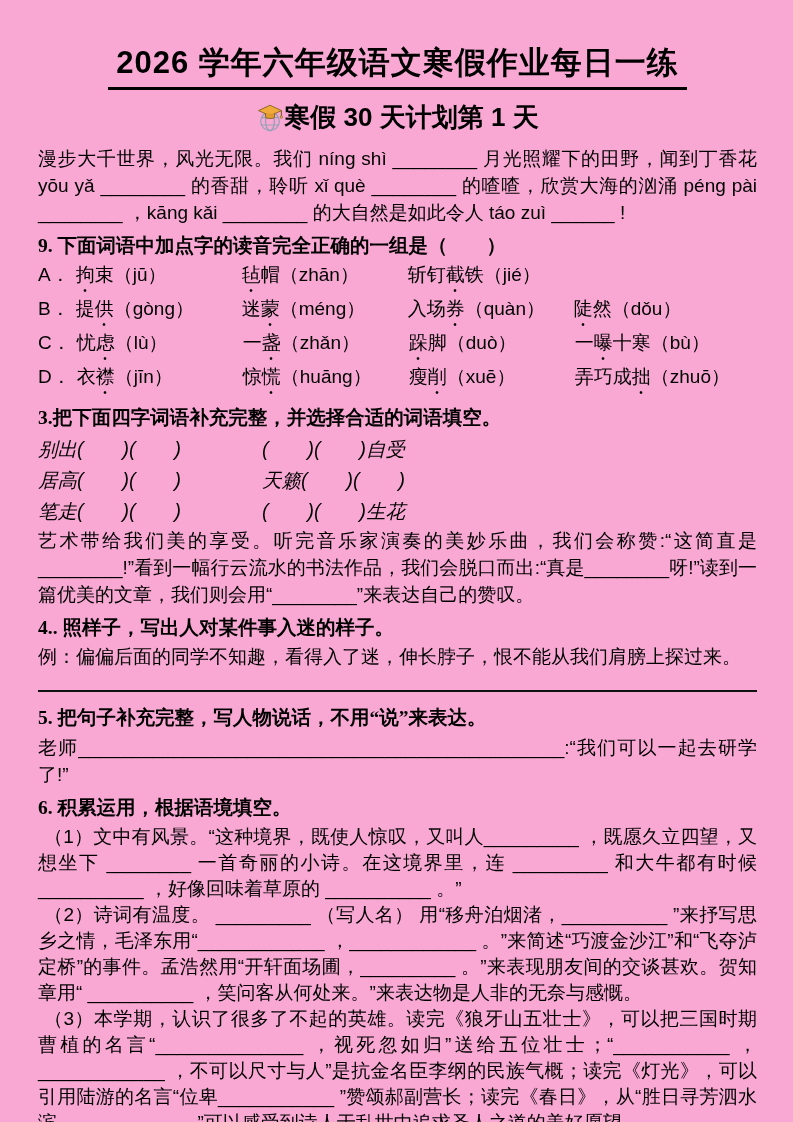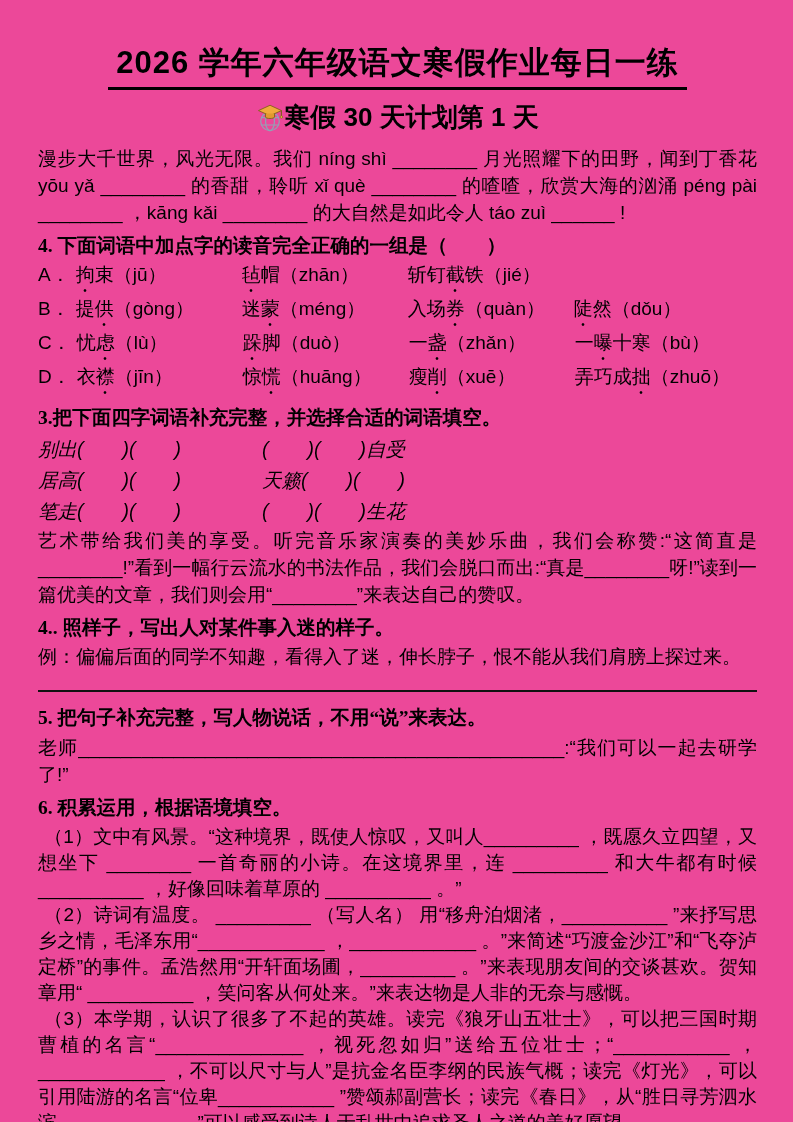--- a/index.html
+++ b/index.html
@@ -1,17 +1,17 @@
 <!DOCTYPE html>
 <html lang="zh"><head>
 <meta charset="utf-8">
 <style>
   html,body{margin:0;padding:0;background:#ffffff;}
   body{display:flex;justify-content:center;font-family:"Liberation Sans","DejaVu Sans",sans-serif;color:#000;}
-  .page{width:793px;height:1122px;box-sizing:border-box;padding:42px 36px 20px 38px;background:#ec4899;overflow:hidden;}
+  .page{width:793px;height:1122px;box-sizing:border-box;padding:42px 36px 20px 38px;background:#f9a8d4;overflow:hidden;}
 
   .title-wrap{text-align:center;margin:0 0 10px 0;}
   .title{display:inline-block;font-size:31px;font-weight:800;margin:0;padding:0 8px 3px 8px;border-bottom:3px solid #000;letter-spacing:1px;font-family:"Liberation Sans","DejaVu Sans",sans-serif;}
   .subtitle{display:flex;align-items:center;justify-content:center;font-size:26px;font-weight:800;margin:2px 0 10px 0;}
   .cap-icon{display:inline-flex;width:28px;height:28px;}
 
   .qhead{font-size:19.5px;font-weight:800;margin:6px 0 3px 0;font-family:"Liberation Serif","DejaVu Serif",serif;}
   .body{font-size:19px;line-height:27px;margin:0;text-align:justify;}
   .opt-row{display:flex;font-size:19px;line-height:26.5px;}
   .opt-label{margin-right:6px;}
@@ -47,40 +47,40 @@
       </svg>
     </span>
     <span>寒假 30 天计划第 1 天</span>
   </div>
 
   <section>
     <p class="body">漫步大千世界，风光无限。我们 níng shì ________ 月光照耀下的田野，闻到丁香花 yōu yǎ ________ 的香甜，聆听 xǐ què ________ 的喳喳，欣赏大海的汹涌 péng pài ________ ，kāng kǎi ________ 的大自然是如此令人 táo zuì ______ !</p>
   </section>
 
   <section>
-    <h3 class="qhead">4. 下面词语中加点字的读音完全正确的一组是（　　）</h3>
+    <h3 class="qhead">9. 下面词语中加点字的读音完全正确的一组是（　　）</h3>
     <div>
         <div class="opt-row">
           <span class="opt-label">A．</span>
           <span class="opt-word"><span class="dot-under">拘</span><span>束</span><span>（</span><span>j</span><span>ū</span><span>）</span></span>
           <span class="opt-word"><span class="dot-under">毡</span><span>帽</span><span>（</span><span>z</span><span>h</span><span>ā</span><span>n</span><span>）</span></span>
           <span class="opt-word"><span>斩</span><span>钉</span><span class="dot-under">截</span><span>铁</span><span>（</span><span>j</span><span>i</span><span>é</span><span>）</span></span>
         </div>
         <div class="opt-row">
           <span class="opt-label">B．</span>
           <span class="opt-word"><span>提</span><span class="dot-under">供</span><span>（</span><span>g</span><span>ò</span><span>n</span><span>g</span><span>）</span></span>
           <span class="opt-word"><span>迷</span><span class="dot-under">蒙</span><span>（</span><span>m</span><span>é</span><span>n</span><span>g</span><span>）</span></span>
           <span class="opt-word"><span>入</span><span>场</span><span class="dot-under">券</span><span>（</span><span>q</span><span>u</span><span>à</span><span>n</span><span>）</span></span>
           <span class="opt-word"><span class="dot-under">陡</span><span>然</span><span>（</span><span>d</span><span>ǒ</span><span>u</span><span>）</span></span>
         </div>
         <div class="opt-row">
           <span class="opt-label">C．</span>
           <span class="opt-word"><span>忧</span><span class="dot-under">虑</span><span>（</span><span>l</span><span>ù</span><span>）</span></span>
+          <span class="opt-word"><span>一</span><span class="dot-under">盏</span><span>（</span><span>z</span><span>h</span><span>ǎ</span><span>n</span><span>）</span></span>
           <span class="opt-word"><span class="dot-under">跺</span><span>脚</span><span>（</span><span>d</span><span>u</span><span>ò</span><span>）</span></span>
-          <span class="opt-word"><span>一</span><span class="dot-under">盏</span><span>（</span><span>z</span><span>h</span><span>ǎ</span><span>n</span><span>）</span></span>
           <span class="opt-word"><span>一</span><span class="dot-under">曝</span><span>十</span><span>寒</span><span>（</span><span>b</span><span>ù</span><span>）</span></span>
         </div>
         <div class="opt-row">
           <span class="opt-label">D．</span>
           <span class="opt-word"><span>衣</span><span class="dot-under">襟</span><span>（</span><span>j</span><span>ī</span><span>n</span><span>）</span></span>
           <span class="opt-word"><span>惊</span><span class="dot-under">慌</span><span>（</span><span>h</span><span>u</span><span>ā</span><span>n</span><span>g</span><span>）</span></span>
           <span class="opt-word"><span>瘦</span><span class="dot-under">削</span><span>（</span><span>x</span><span>u</span><span>ē</span><span>）</span></span>
           <span class="opt-word"><span>弄</span><span>巧</span><span>成</span><span class="dot-under">拙</span><span>（</span><span>z</span><span>h</span><span>u</span><span>ō</span><span>）</span></span>
         </div>
       </div>

